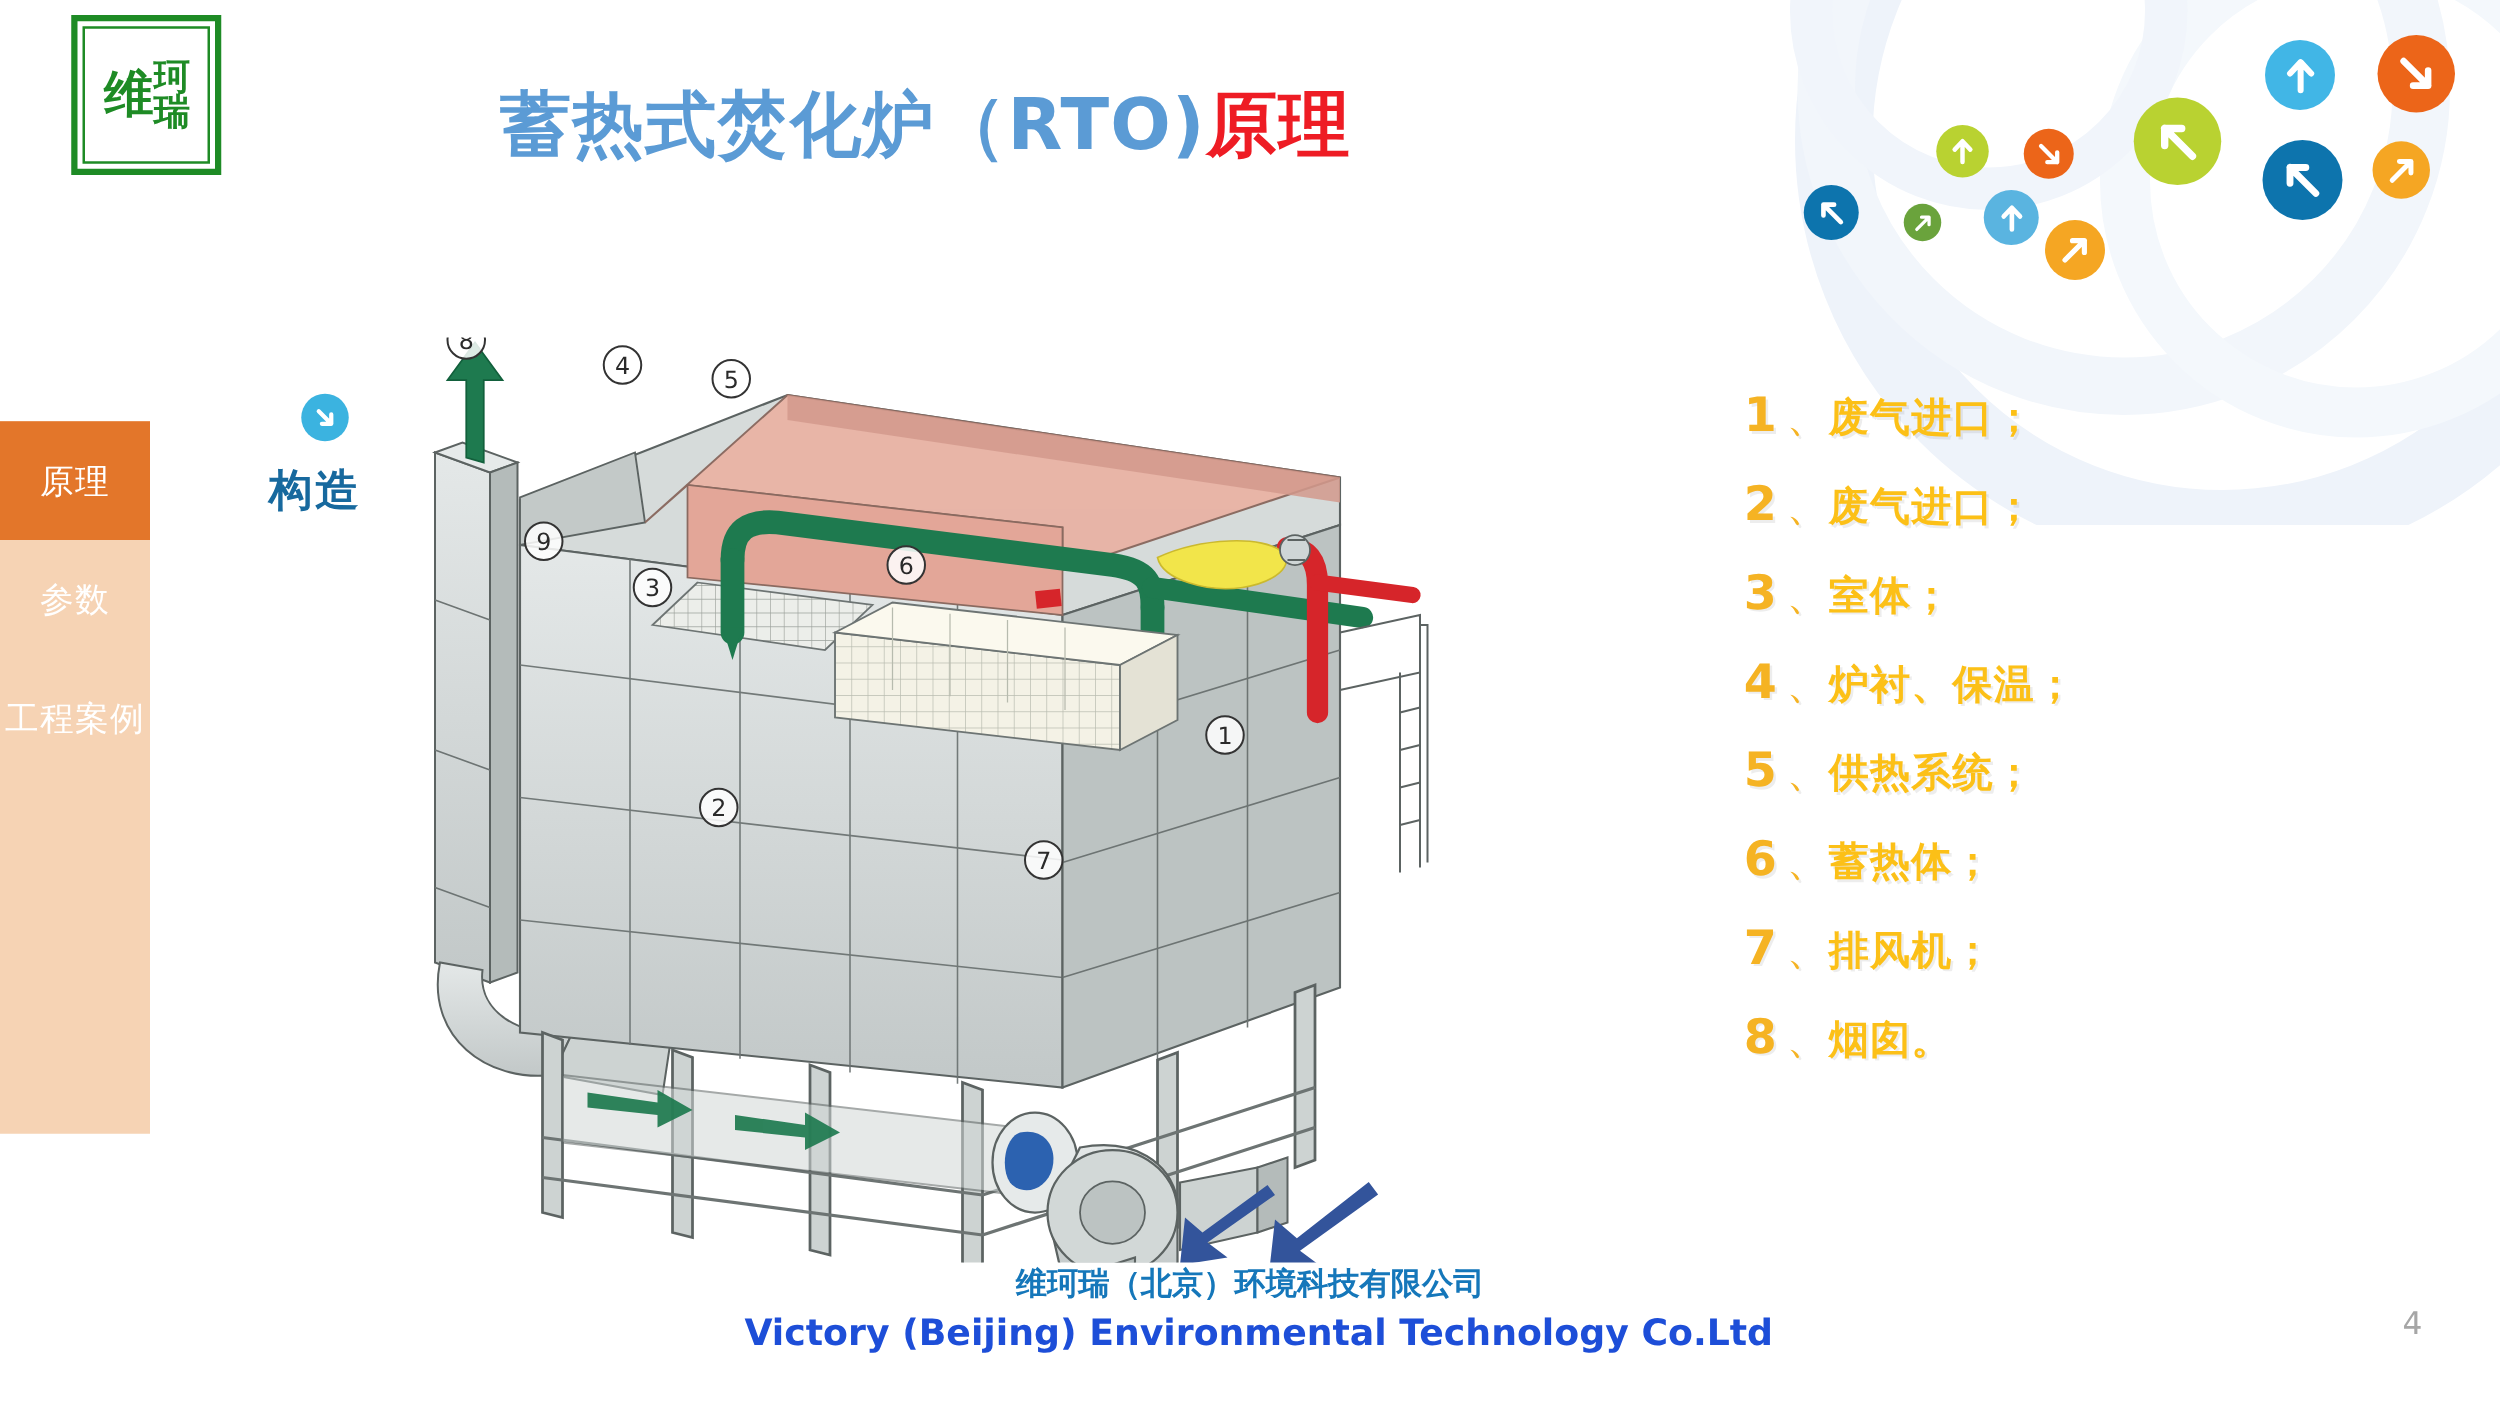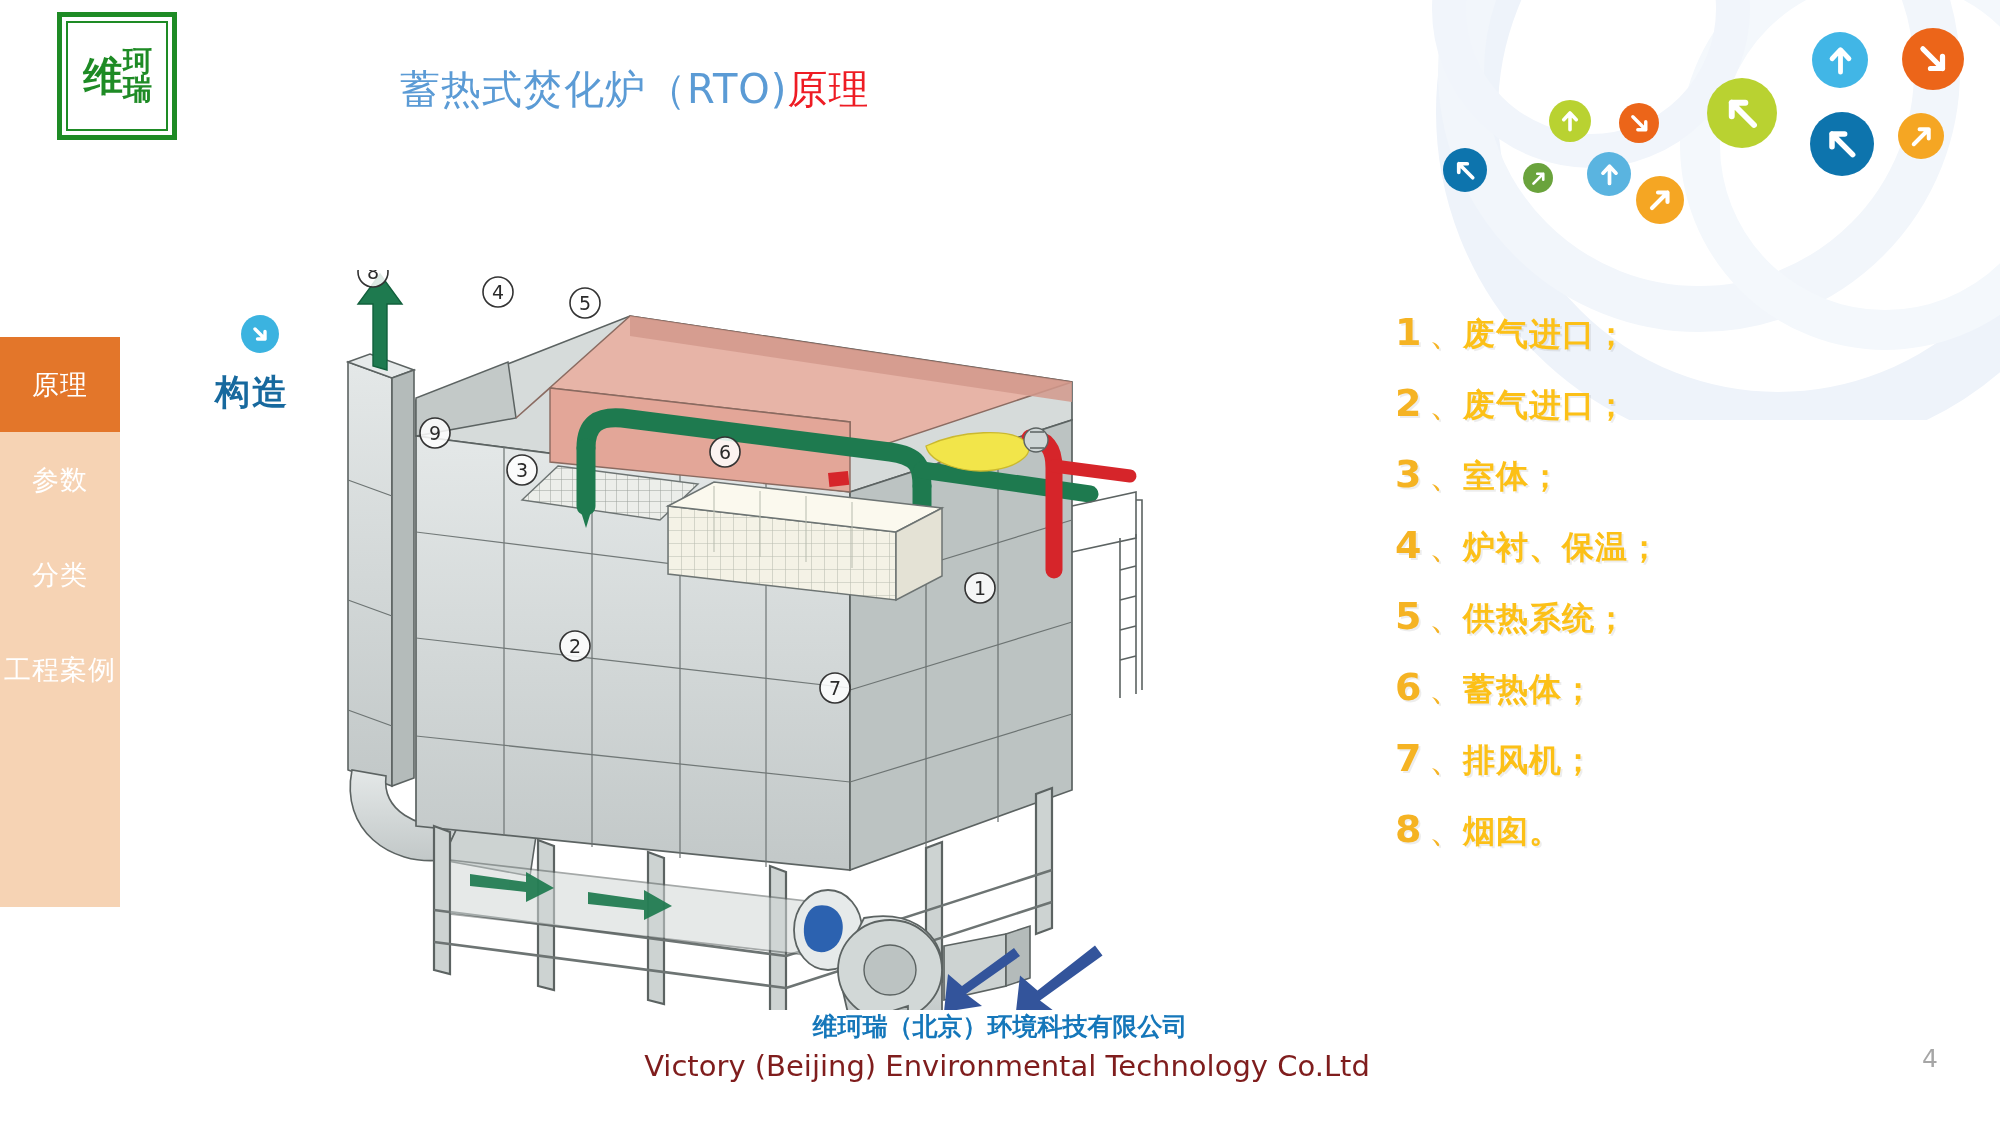--- a/index.html
+++ b/index.html
@@ -29,21 +29,21 @@
         display:flex;align-items:center;justify-content:center;}
   .logo-glyphs{display:flex;align-items:center;gap:2px;}
   .logo-big{font-family:"DejaVu Serif","Liberation Serif",serif;font-size:40px;color:#1e8b25;
         font-weight:bold;line-height:0.95;letter-spacing:-2px;}
   .logo-col{display:flex;flex-direction:column;line-height:0.95;}
   .logo-sm{font-family:"DejaVu Serif","Liberation Serif",serif;font-size:29px;color:#1e8b25;
         font-weight:bold;letter-spacing:-1px;}
 
   
   .title{position:absolute;left:400px;top:62px;width:1000px;height:80px;
-        font-size:40px;font-weight:normal;letter-spacing:1px;white-space:nowrap;
+        font-size:57px;font-weight:bold;letter-spacing:1px;white-space:nowrap;
         font-family:"DejaVu Sans","Liberation Sans",sans-serif;}
   .t-blue{color:#5b9bd5;}
   .t-red{color:#ee1c24;}
 
   
   .sidebar{position:absolute;left:0;top:337px;width:120px;height:570px;background:#f6d3b4;}
   .side-item{height:95px;display:flex;align-items:center;justify-content:center;color:#ffffff;
         font-size:27px;letter-spacing:1px;white-space:nowrap;
         font-family:"DejaVu Serif","Liberation Serif",serif;}
   .side-item.active{background:#e3762a;}
@@ -67,21 +67,21 @@
         text-shadow:2px 2px 0 rgba(0,0,0,0.07);}
   .legend-sep{font-size:34px;color:#f5b323;width:34px;
         text-shadow:2px 2px 0 rgba(0,0,0,0.07);}
   .legend-text{font-size:32px;font-weight:bold;color:#fcc017;letter-spacing:1px;
         text-shadow:2px 2px 0 rgba(0,0,0,0.07);}
 
   
   .footer{position:absolute;left:0;right:0;bottom:42px;text-align:center;}
   .footer-cn{font-size:25px;font-weight:bold;color:#1577ba;letter-spacing:0px;
         font-family:"DejaVu Sans","Liberation Sans",sans-serif;}
-  .footer-en{font-size:29px;font-weight:normal;color:#7f1d1d;margin-top:6px;
+  .footer-en{font-size:29px;font-weight:bold;color:#1d4ed8;margin-top:6px;
         font-family:"DejaVu Sans","Liberation Sans",sans-serif;padding-left:14px;}
   .pagenum{position:absolute;right:62px;bottom:52px;font-size:25px;color:#a6a6a6;
         font-family:"DejaVu Sans","Liberation Sans",sans-serif;}
 
   .callout text{font-family:"DejaVu Sans","Liberation Sans",sans-serif;font-size:19px;fill:#2a2a2a;}
 </style>
 </head>
 <body>
 
 <div class="slide">
@@ -166,23 +166,20 @@
   <div class="title">
     <span class="t-blue">蓄热式焚化炉（RTO)</span><span class="t-red">原理</span>
   </div>
 
   <div class="sidebar" id="sidebar">
       <div class="side-item active">
         <span>原理</span>
       </div>
       <div class="side-item">
         <span>参数</span>
-      </div>
-      <div class="side-item">
-        <span>分类</span>
       </div>
       <div class="side-item">
         <span>工程案例</span>
       </div>
     </div>
 
   <div class="gouzao-wrap">
     <div class="gouzao-icon">
       <svg width="24" height="24" viewBox="0 0 24 24" aria-hidden="true">
         <path d="M7 7 L17 17 M17 9.5 L17 17 L9.5 17" fill="none" stroke="#ffffff" stroke-width="3.4" stroke-linecap="round" stroke-linejoin="round"></path>

